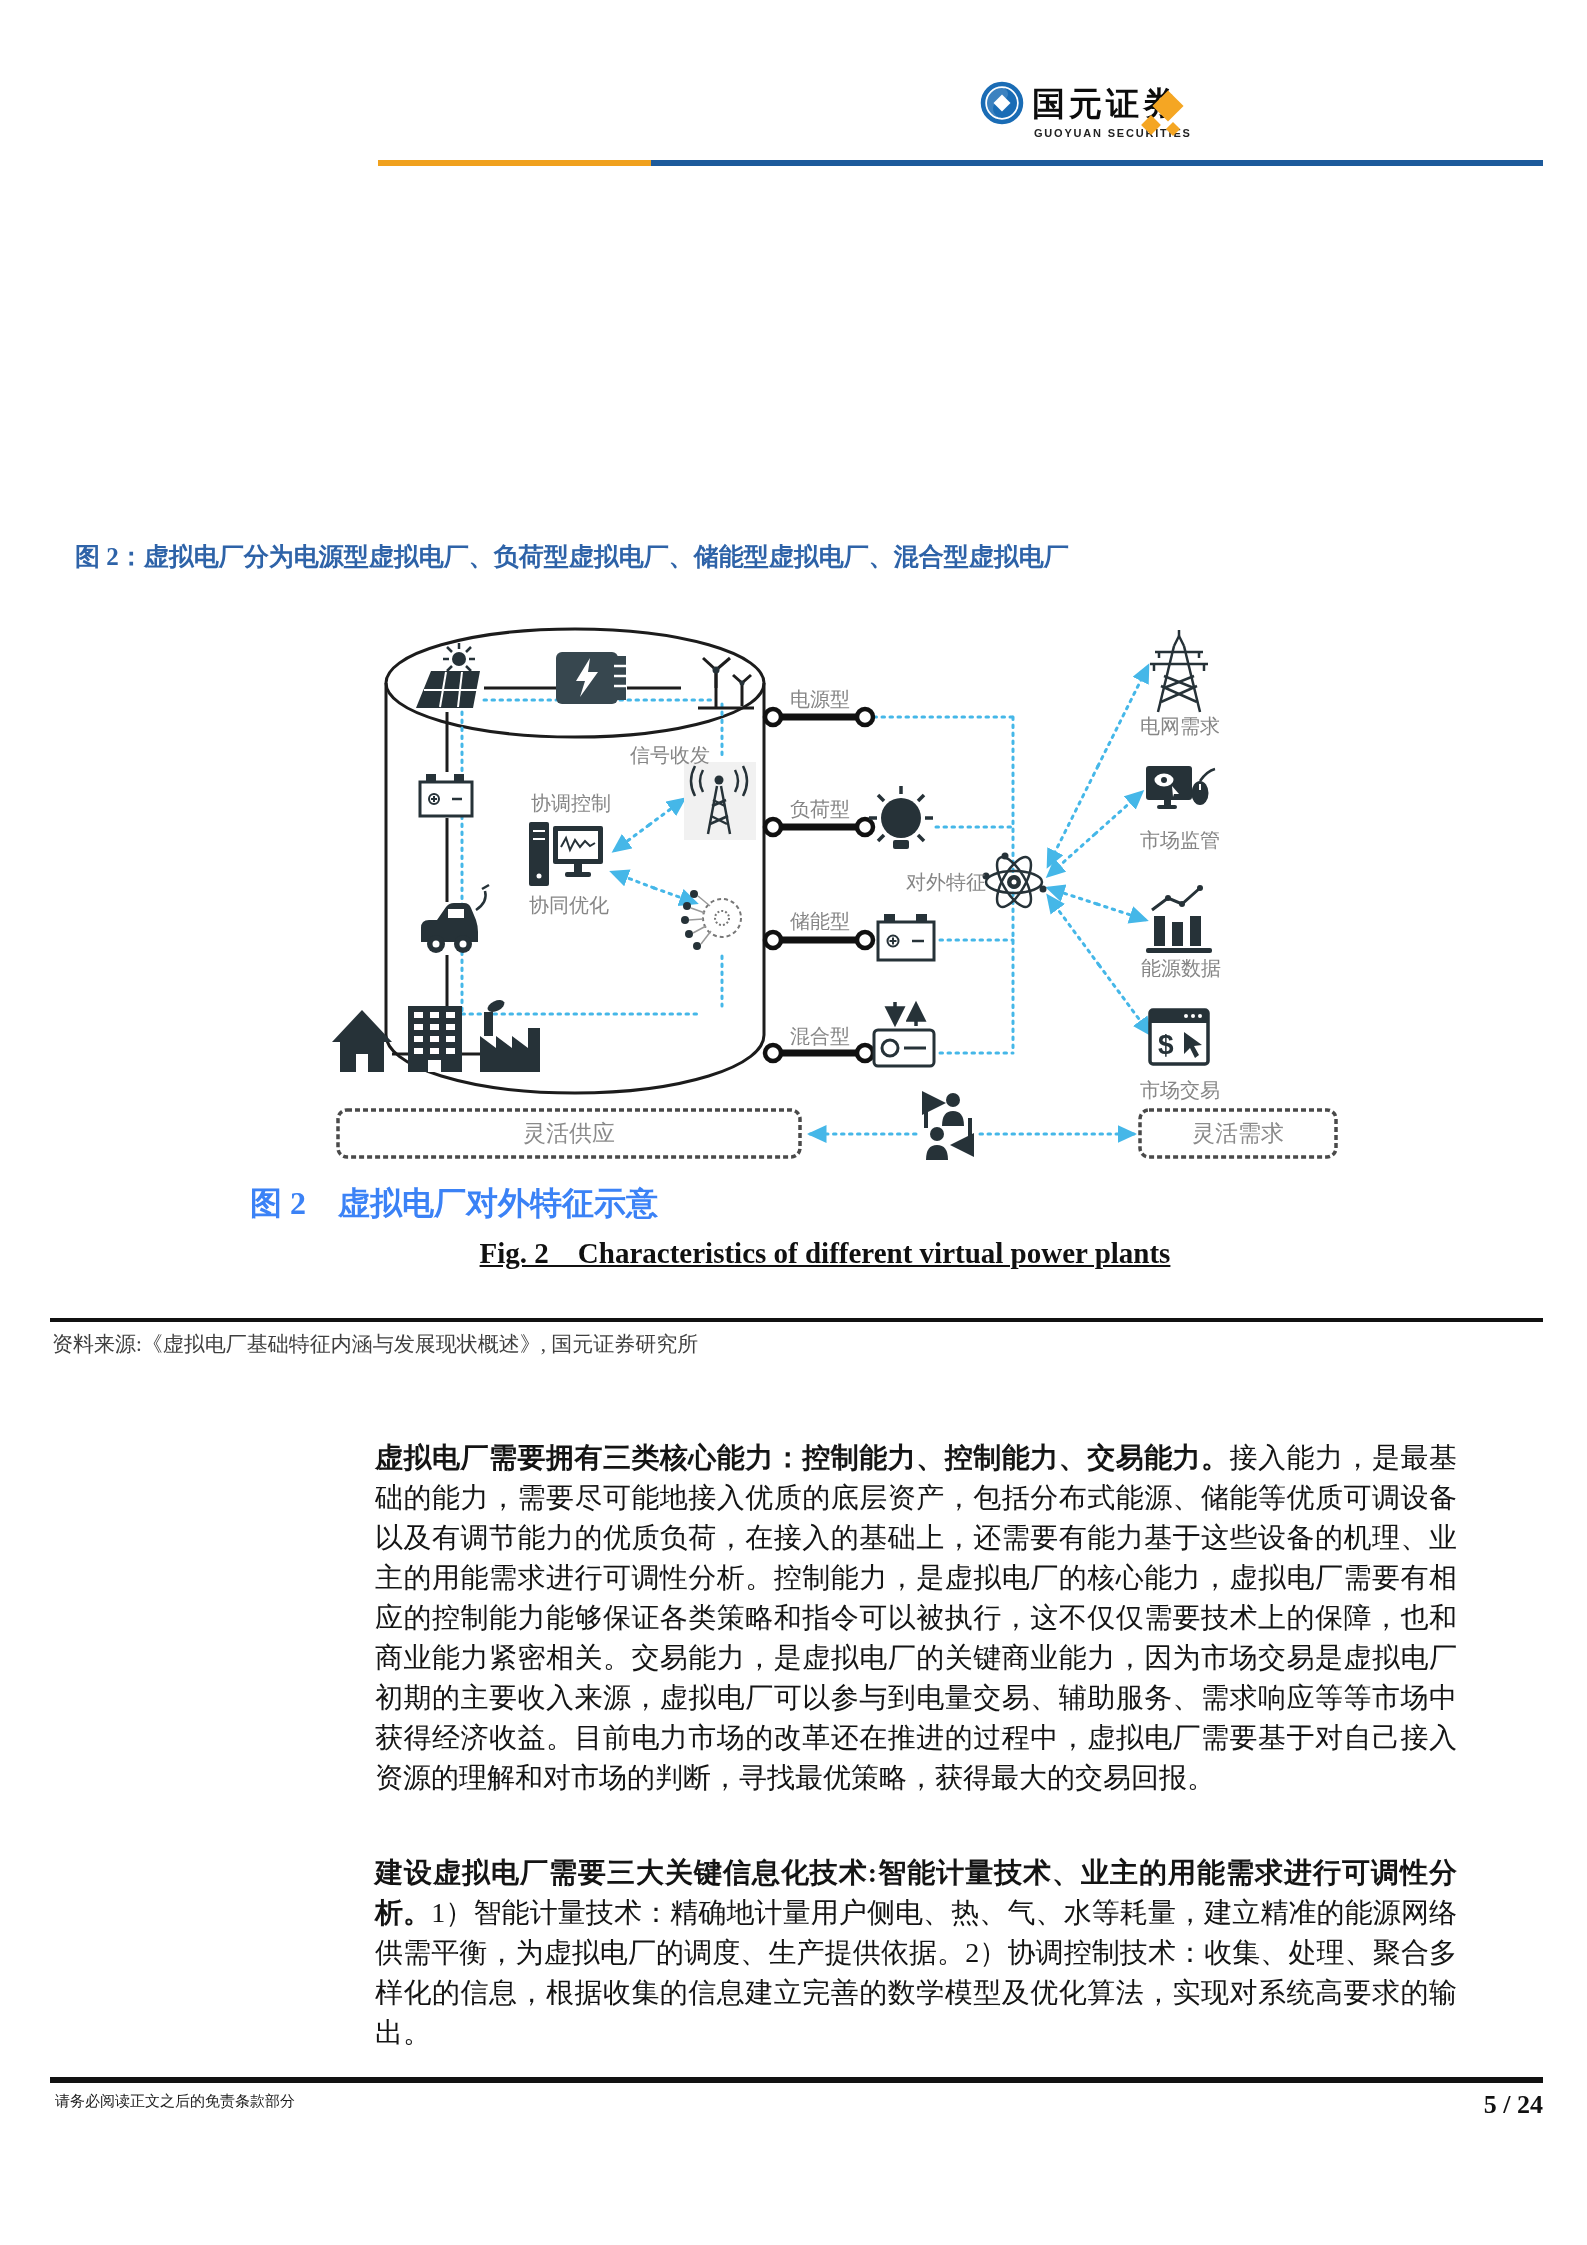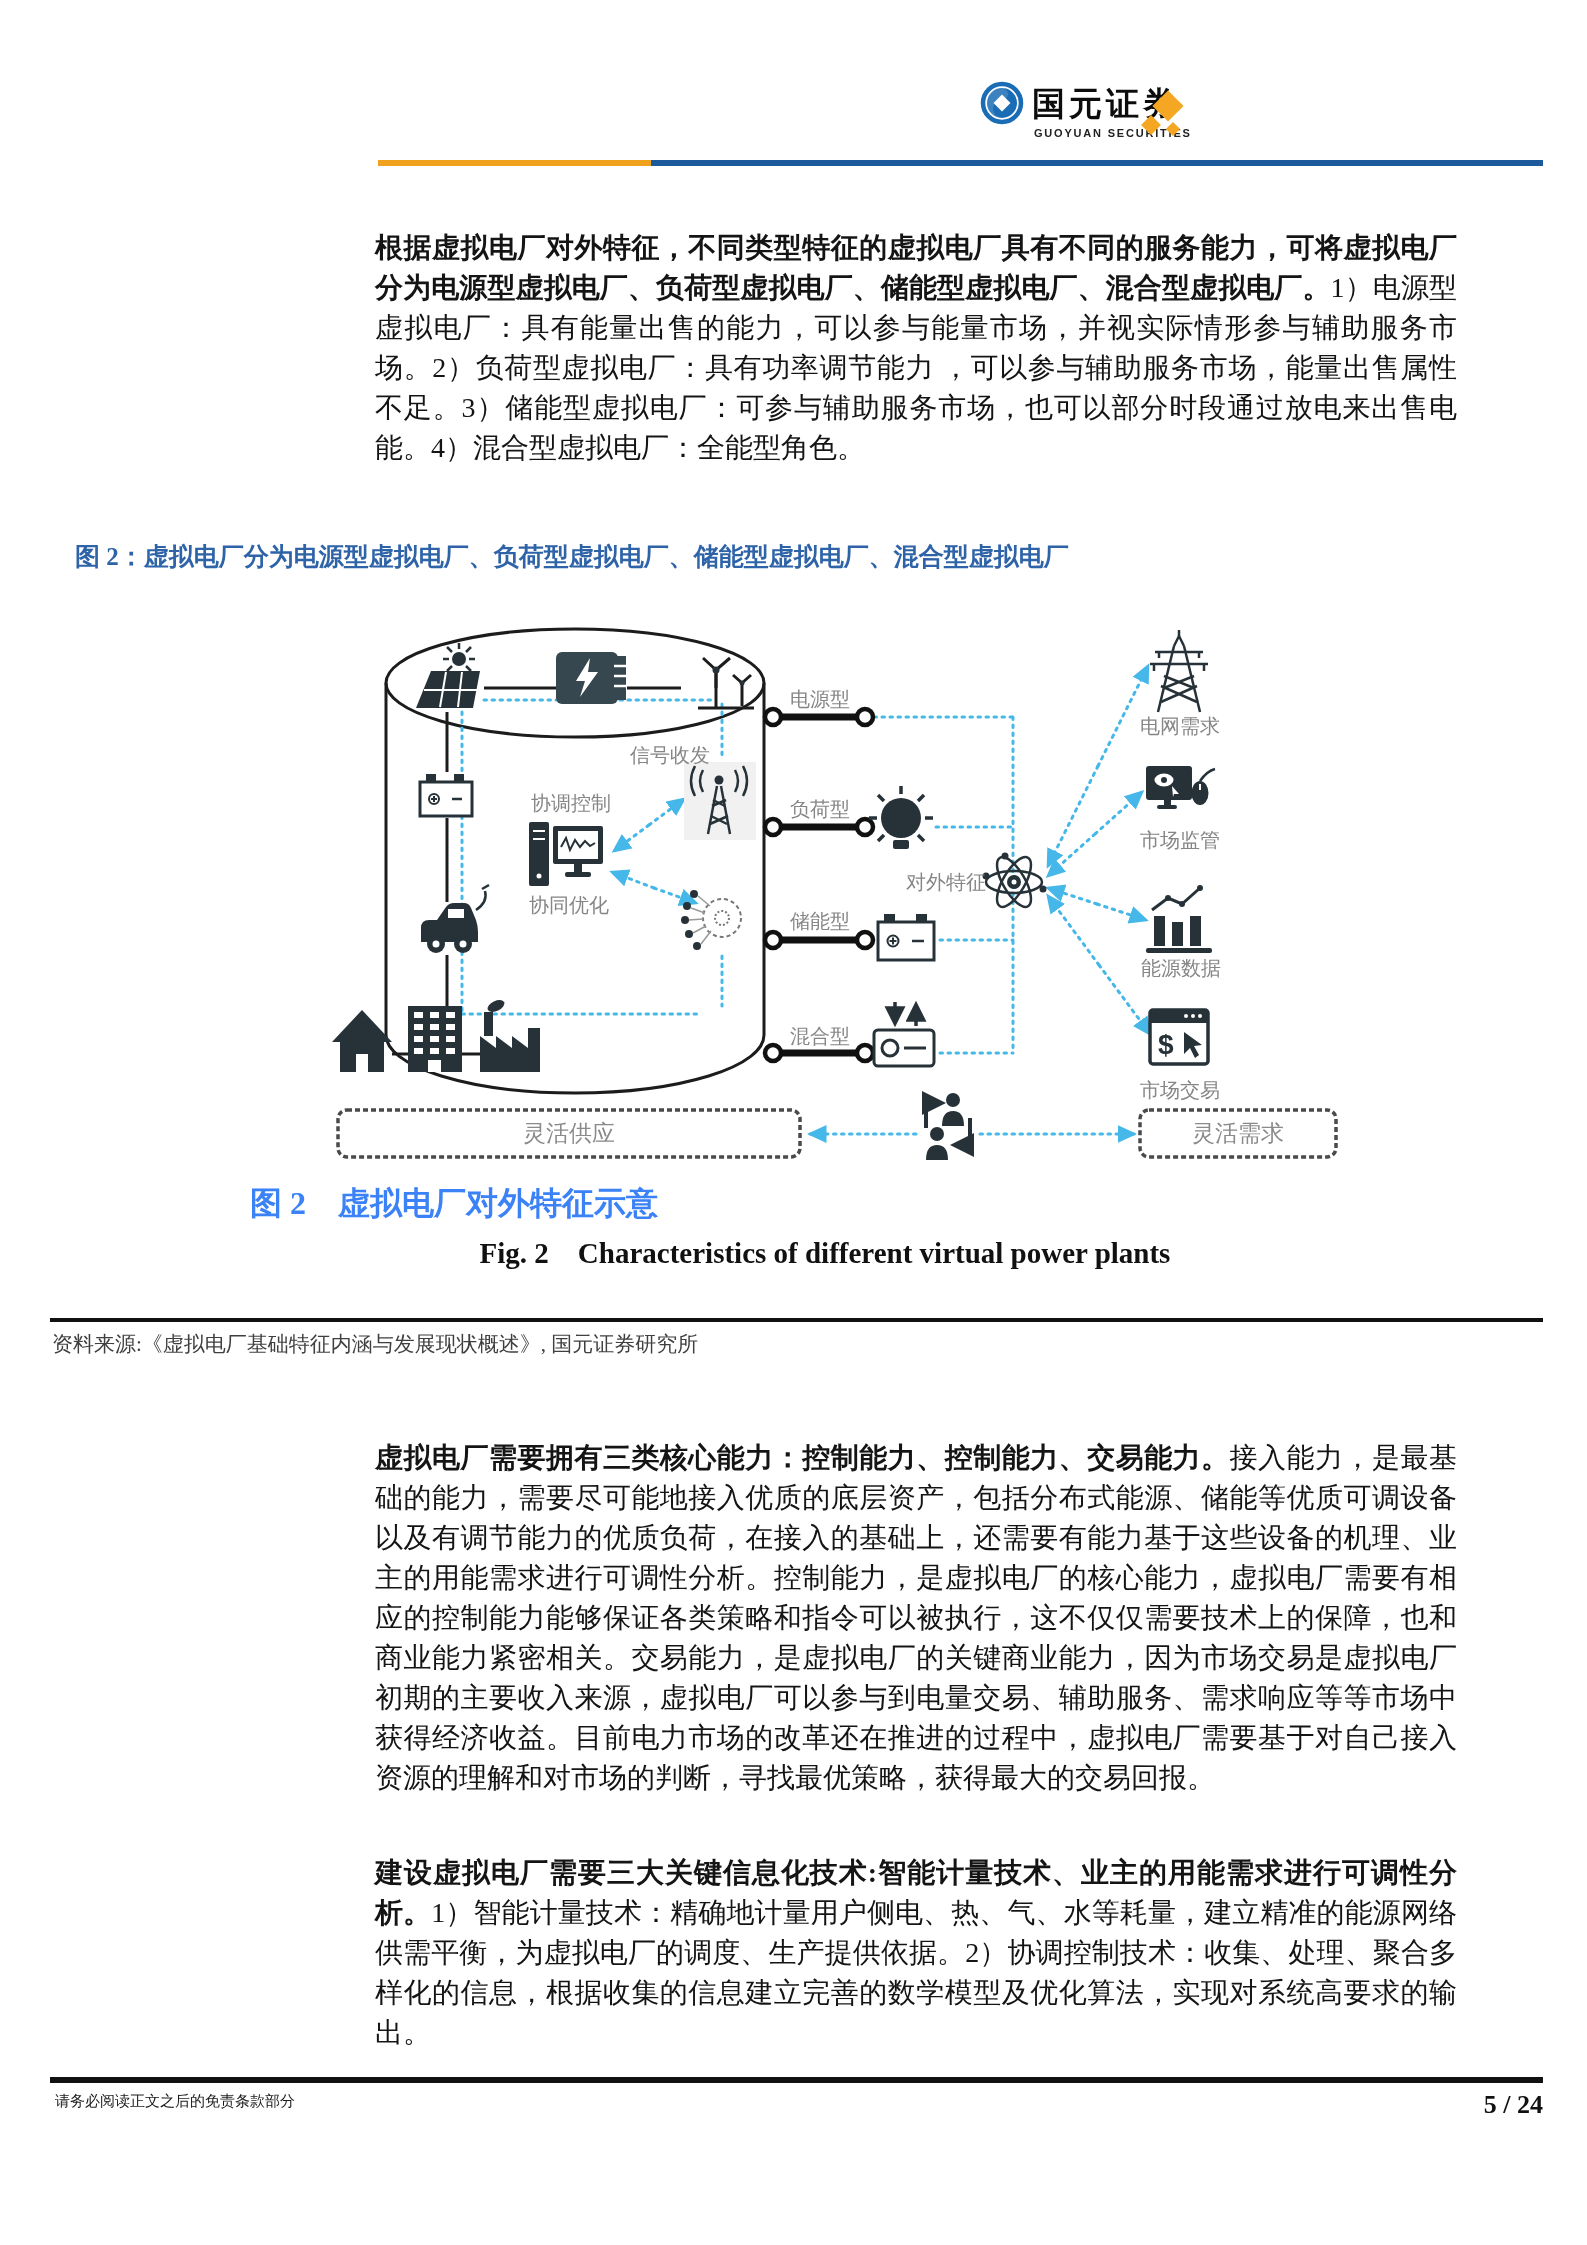--- a/index.html
+++ b/index.html
@@ -12,21 +12,21 @@
   
   .para{position:absolute;left:375px;width:1082px;font-size:28px;line-height:40px;
         text-align:justify;text-justify:inter-ideograph;color:#141414;}
   .para b{font-weight:bold;}
   
   .figcap{position:absolute;left:75px;top:540px;font-size:25px;font-weight:bold;color:#2e63a8;}
   
   .figtitle-cn{position:absolute;left:250px;top:1182px;width:1150px;
                font-size:32px;font-weight:bold;color:#3b82f6;font-family:Liberation Serif, serif;}
   .figtitle-en{position:absolute;left:250px;top:1234px;width:1150px;text-align:center;
-               font-size:29px;font-weight:bold;font-family:"Liberation Serif",serif;color:#111;}
+               font-size:29px;font-weight:bold;font-family:"Liberation Serif",serif;color:#111;text-decoration:underline;}
   .src-rule{position:absolute;left:50px;top:1318px;width:1493px;height:4px;background:#111;}
   .src-line{position:absolute;left:52px;top:1330px;font-size:21px;color:#3f3f3f;}
   
   .foot-rule{position:absolute;left:50px;top:2077px;width:1493px;height:6px;background:#111;}
   .foot-left{position:absolute;left:55px;top:2092px;font-size:15px;color:#1a1a1a;}
   .foot-right{position:absolute;left:1443px;top:2090px;width:100px;text-align:right;
               font-size:26px;font-weight:bold;color:#111;}
   
   .logo{position:absolute;left:975px;top:75px;width:215px;height:70px;}
   
@@ -55,23 +55,20 @@
     <text x="59" y="62" style="font:600 11px 'Liberation Sans',sans-serif;letter-spacing:1.8px;fill:#222;">GUOYUAN SECURITIES</text>
     <g fill="#f5a623">
       <rect x="-11" y="-11" width="22" height="22" transform="translate(193,31) rotate(45)"></rect>
       <rect x="-7" y="-7" width="14" height="14" transform="translate(176,50) rotate(45)"></rect>
       <rect x="-5" y="-5" width="10" height="10" transform="translate(198,54) rotate(45)"></rect>
     </g>
   </svg>
   <div class="rule-gold"></div>
   <div class="rule-blue"></div>
 
-  <div class="para" style="top:228px;">
-    <b>根据虚拟电厂对外特征，不同类型特征的虚拟电厂具有不同的服务能力，可将虚拟电厂分为电源型虚拟电厂、负荷型虚拟电厂、储能型虚拟电厂、混合型虚拟电厂。</b><span>1）电源型虚拟电厂：具有能量出售的能力，可以参与能量市场，并视实际情形参与辅助服务市场。2）负荷型虚拟电厂：具有功率调节能力 ，可以参与辅助服务市场，能量出售属性不足。3）储能型虚拟电厂：可参与辅助服务市场，也可以部分时段通过放电来出售电能。4）混合型虚拟电厂：全能型角色。</span>
-  </div>
 
   <div class="figcap">图 2：虚拟电厂分为电源型虚拟电厂、负荷型虚拟电厂、储能型虚拟电厂、混合型虚拟电厂</div>
 
   <svg class="abs" style="left:250px;top:580px;" width="1150" height="600" viewBox="250 580 1150 600">
     <defs>
       <marker id="mA" markerWidth="8" markerHeight="8" refX="5.5" refY="3" orient="auto" markerUnits="strokeWidth">
         <path d="M0,0 L6.5,3 L0,6 Z" fill="#45b7e8"></path>
       </marker>
       <marker id="mD" markerWidth="7" markerHeight="7" refX="4.5" refY="3" orient="auto" markerUnits="strokeWidth">
         <path d="M0,0 L6,3 L0,6 Z" fill="#263238"></path>

